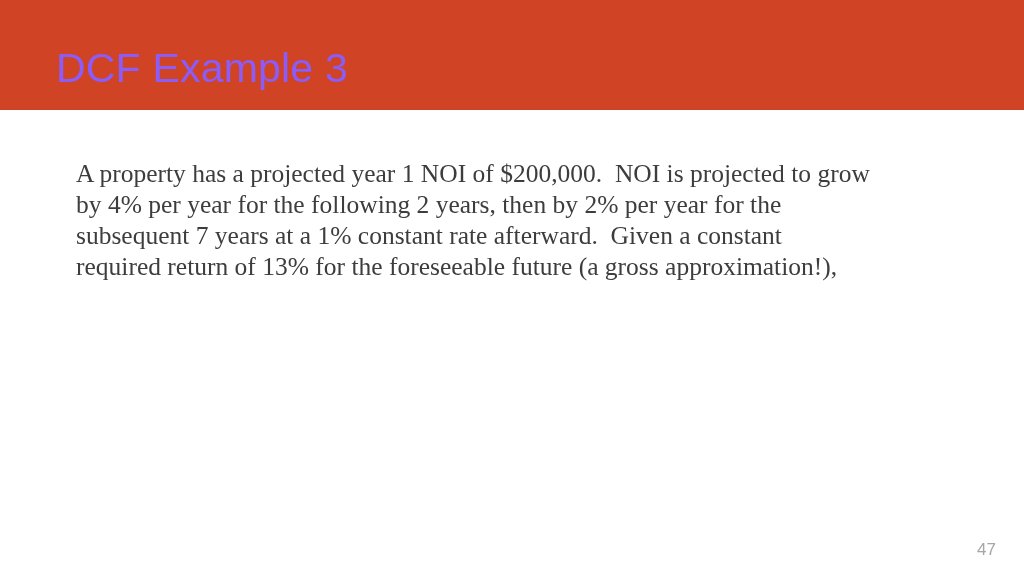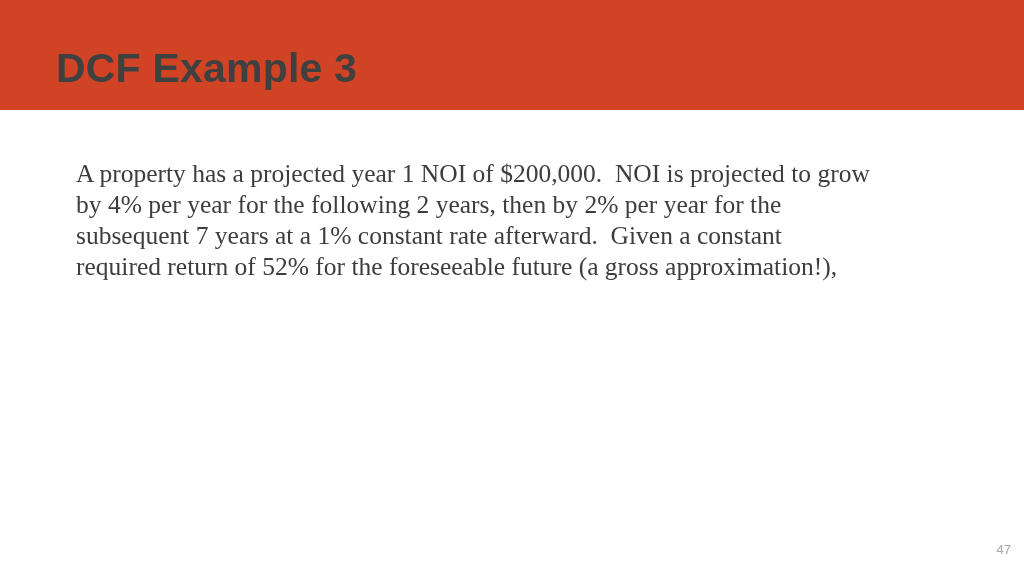--- a/index.html
+++ b/index.html
@@ -24,60 +24,60 @@
     width: 1024px;
     height: 110px;
     background: #d04425;
   }
   .slide-title {
     position: absolute;
     left: 56px;
     top: 44px;
     font-size: 41px;
     line-height: 48px;
-    font-weight: 700;
-    color: #404040;
+    font-weight: 400;
+    color: #8b5cf6;
     letter-spacing: 0.2px;
     white-space: nowrap;
   }
   .body-block {
     position: absolute;
     left: 76px;
     top: 158px;
     width: 890px;
     font-family: Liberation Serif, serif;
   }
   .body-line {
     font-size: 25.5px;
     line-height: 31px;
     color: #3d3d3d;
     white-space: pre;
     letter-spacing: 0px;
   }
   .page-number {
     position: absolute;
-    right: 13px;
+    right: 28px;
     bottom: 18px;
-    font-size: 13px;
+    font-size: 17px;
     line-height: 16px;
     color: #a6a6a6;
     text-align: right;
   }
 </style>
 </head>
 <body>
 
 <div class="slide">
 
   <div class="title-band"></div>
 
   <div class="slide-title">DCF Example 3</div>
 
   <div class="body-block">
     <div class="body-line">A property has a projected year 1 NOI of $200,000.  NOI is projected to grow</div>
     <div class="body-line">by 4% per year for the following 2 years, then by 2% per year for the</div>
     <div class="body-line">subsequent 7 years at a 1% constant rate afterward.  Given a constant</div>
-    <div class="body-line">required return of 52% for the foreseeable future (a gross approximation!),</div>
+    <div class="body-line">required return of 13% for the foreseeable future (a gross approximation!),</div>
   </div>
 
   <div class="page-number">47</div>
 
 </div>
 
 </body></html>

